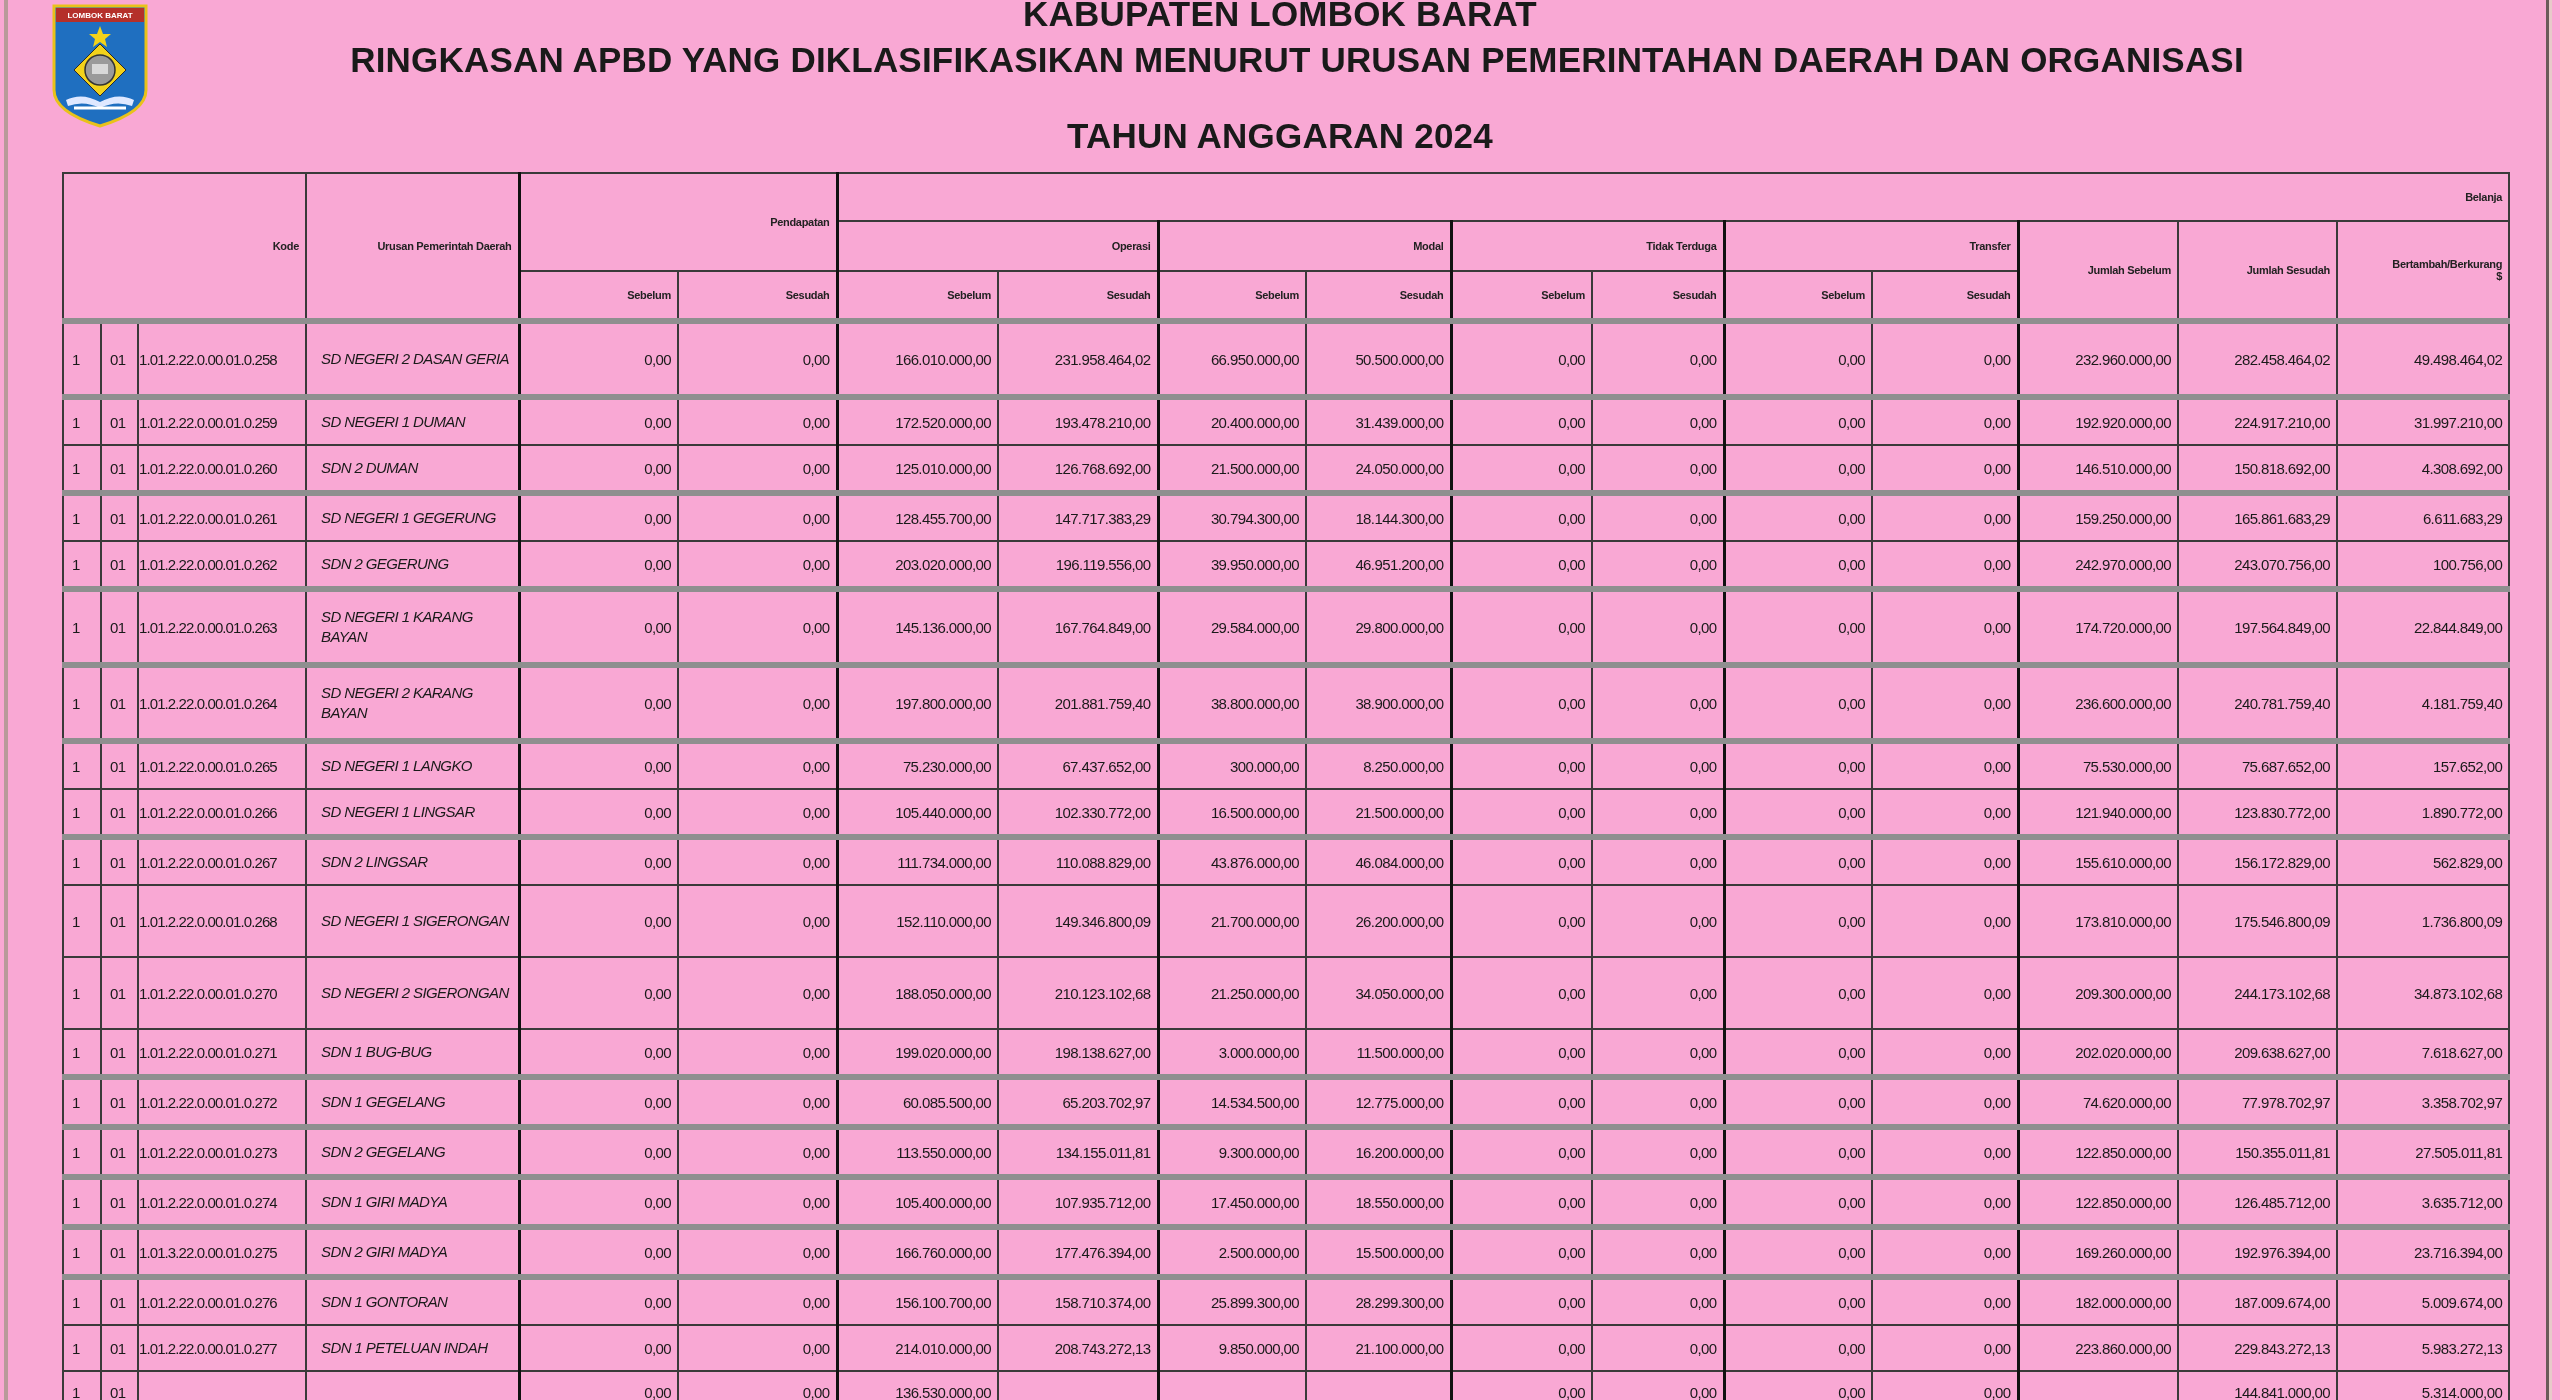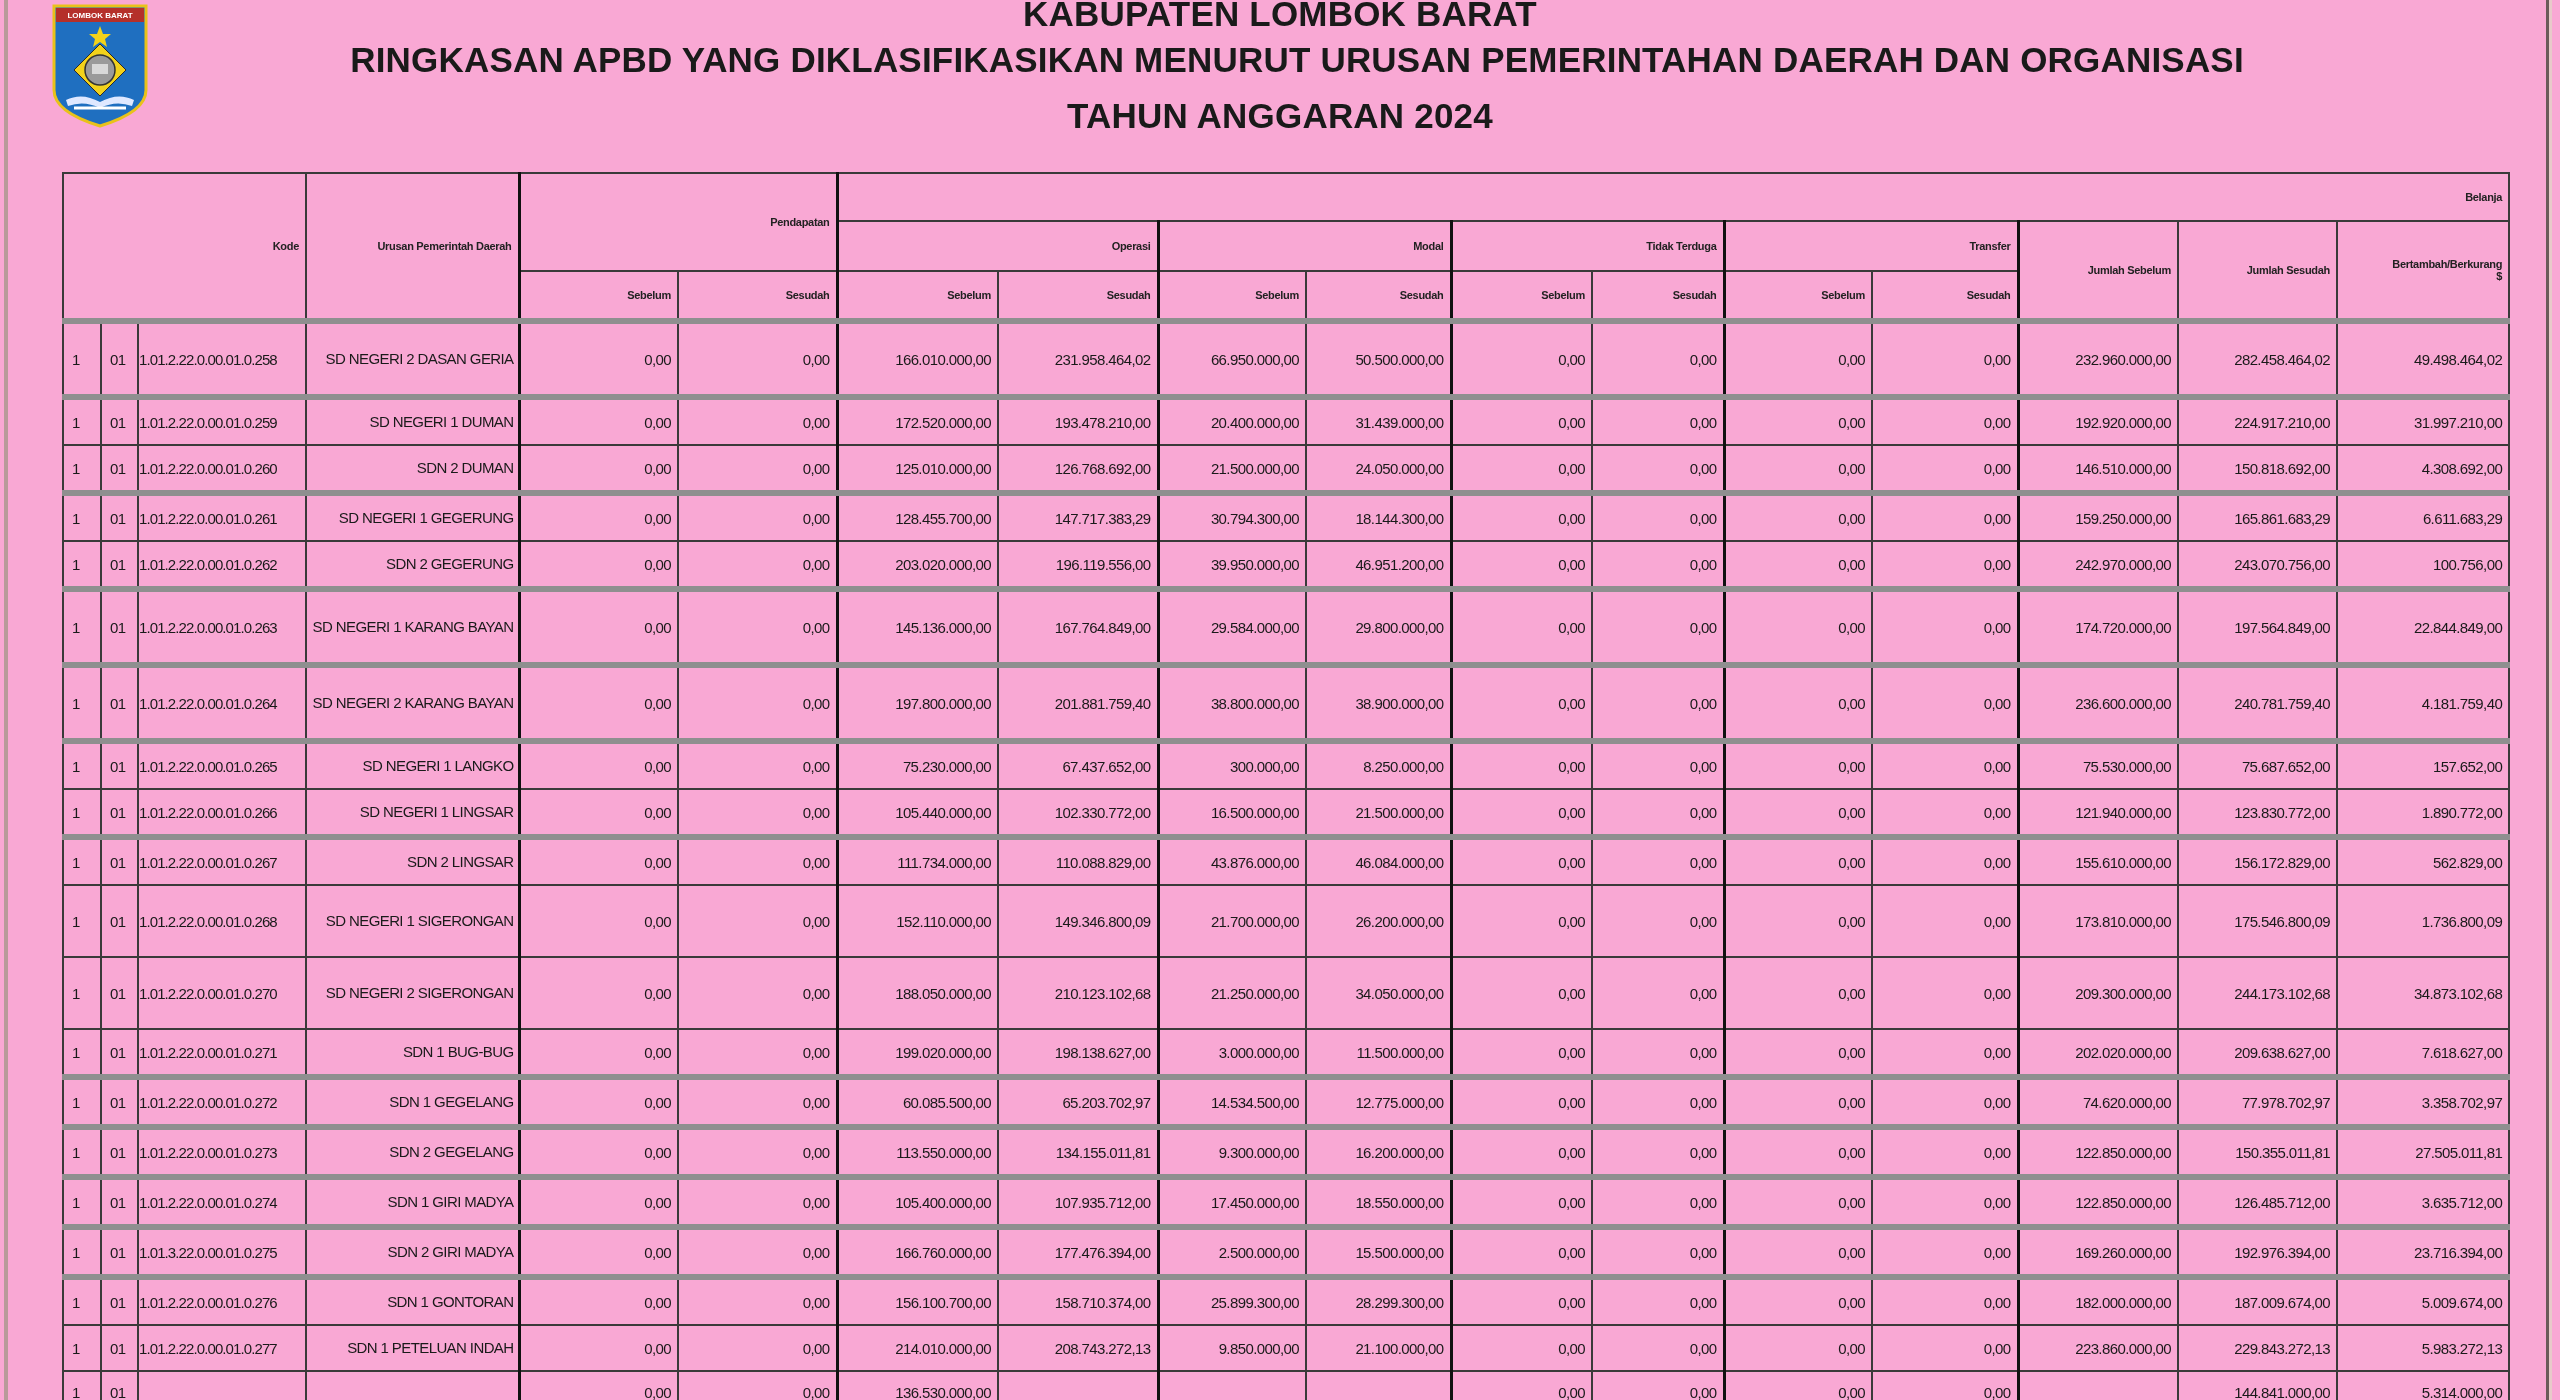--- a/index.html
+++ b/index.html
@@ -31,21 +31,21 @@
   .logo {
     position: absolute; left: 52px; top: 4px; width: 96px; height: 124px;
   }
   .title-line {
     position: absolute; left: 0; width: 2560px; text-align: center;
     font-weight: bold; font-size: 35px; letter-spacing: 0.2px; color: #1a1a1a;
     line-height: 40px;
   }
   .t1 { top: -6px; }
   .t2 { top: 40px; margin-left: 17px; }
-  .t3 { top: 96px; }
+  .t3 { top: 116px; }
 
   
   table.apbd {
     position: absolute;
     left: 62px; top: 172px;
     width: 2446px;
     border-collapse: collapse;
     table-layout: fixed;
     font-family: "Liberation Sans", "DejaVu Sans", sans-serif;
   }
@@ -68,22 +68,22 @@
   table.apbd td {
     font-size: 15px;
     letter-spacing: -0.6px;
     color: #1a1a1a;
     white-space: nowrap;
   }
   table.apbd td.num { text-align: right; }
   table.apbd td.ctr { text-align: left; padding-left: 8px; }
   table.apbd td.code { text-align: left; padding-left: 0; letter-spacing: -0.9px; }
   table.apbd td.name {
-    text-align: right; white-space: normal; line-height: 20px;
-    padding-left: 0; padding-right: 4px;
+    text-align: left; white-space: normal; line-height: 20px;
+    padding-left: 14px; padding-right: 4px; font-style: italic;
   }
   tr.r1 td { height: 44px; }
   tr.r2 td { height: 70px; }
   tr.gray-top td { border-top: 6px solid #8f8f8f; }
   tr.partial td { height: 48px; vertical-align: top; padding-top: 12px; }
 
   
   .bl { border-left: 3px solid #111 !important; }
 </style>
 </head>

